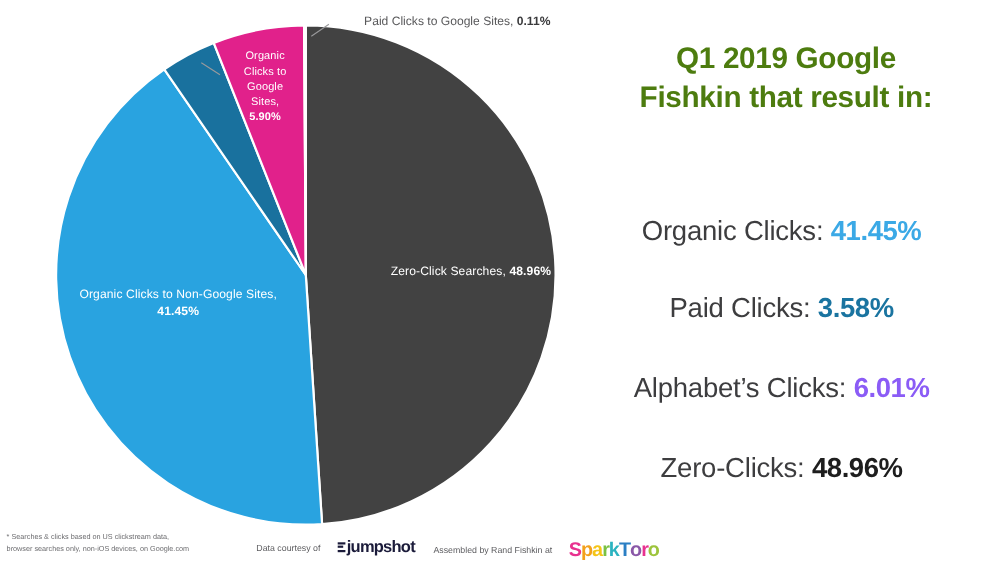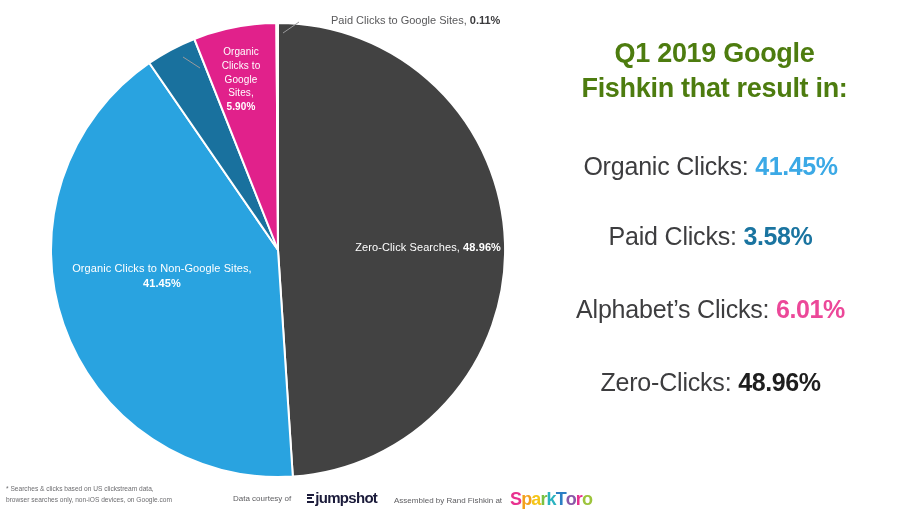--- a/index.html
+++ b/index.html
@@ -111,20 +111,21 @@
   }
   .summary-row {
     position: absolute;
     left: 0;
     width: 381px;
     text-align: center;
     font-size: 25px;
     color: #3d3d3f;
     letter-spacing: -.2px;
     white-space: nowrap;
+    margin-top: 44px;
   }
   .summary-row .val {
     font-weight: bold;
     letter-spacing: -.4px;
   }
   #row-organic { top: 152px; }
   #row-paid    { top: 222px; }
   #row-alpha   { top: 295px; }
   #row-zero    { top: 368px; }
 
@@ -186,21 +187,21 @@
     position: absolute;
     left: 394px;
     top: 10px;
     font-size: 8px;
     color: #5d5d60;
     white-space: nowrap;
   }
   #sparktoro-logo {
     display: inline-block;
     vertical-align: middle;
-    margin-left: 8px;
+    margin-left: 15px;
     font-size: 18px;
     font-weight: bold;
     letter-spacing: -.9px;
     position: relative;
     top: -1px;
   }
   #sparktoro-logo span { display: inline-block; }
 </style>
 </head>
 <body>
@@ -250,21 +251,21 @@
 
     <div class="summary-row" id="row-organic">
       <span>Organic Clicks: </span><span class="val" style="color: rgb(59, 169, 230);">41.45%</span>
     </div>
 
     <div class="summary-row" id="row-paid">
       <span>Paid Clicks: </span><span class="val" style="color: rgb(26, 116, 160);">3.58%</span>
     </div>
 
     <div class="summary-row" id="row-alpha">
-      <span>Alphabet’s Clicks: </span><span class="val" style="color: #ec4899;">6.01%</span>
+      <span>Alphabet’s Clicks: </span><span class="val" style="color: #8b5cf6;">6.01%</span>
     </div>
 
     <div class="summary-row" id="row-zero">
       <span>Zero-Clicks: </span><span class="val" style="color: rgb(30, 30, 30);">48.96%</span>
     </div>
   </div>
 
   <div id="footer">
     <div id="footnote">
       <div>* Searches &amp; clicks based on US clickstream data,</div>

